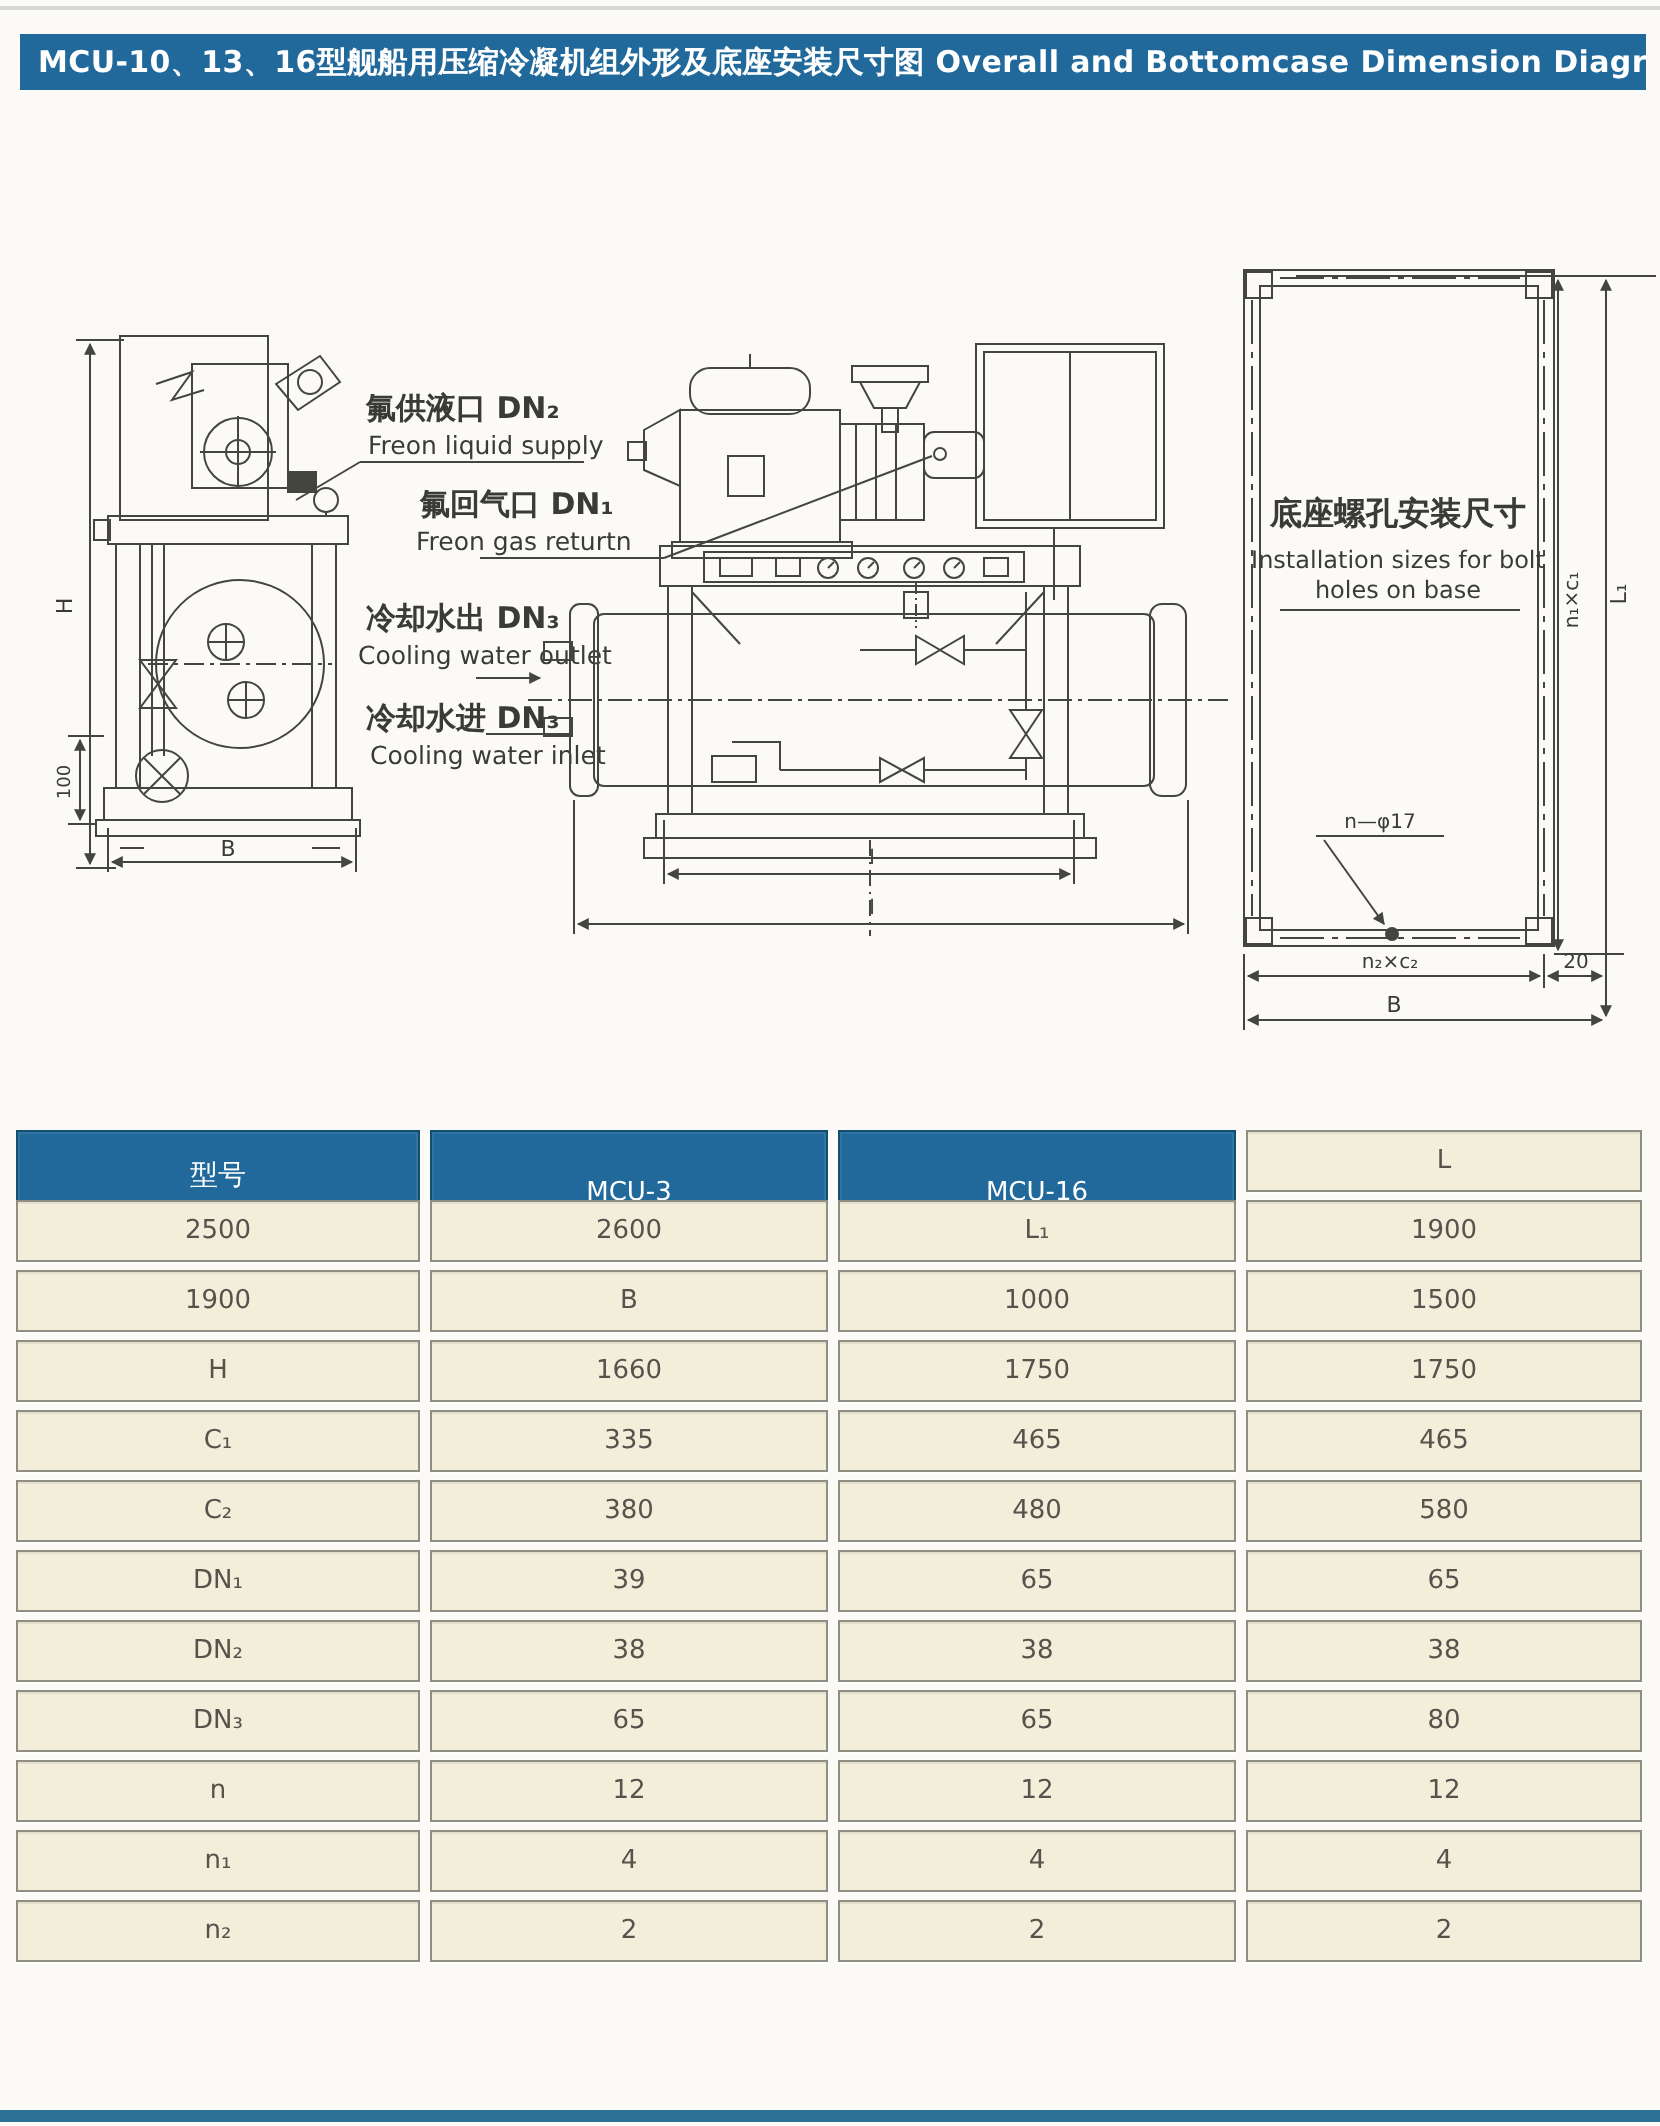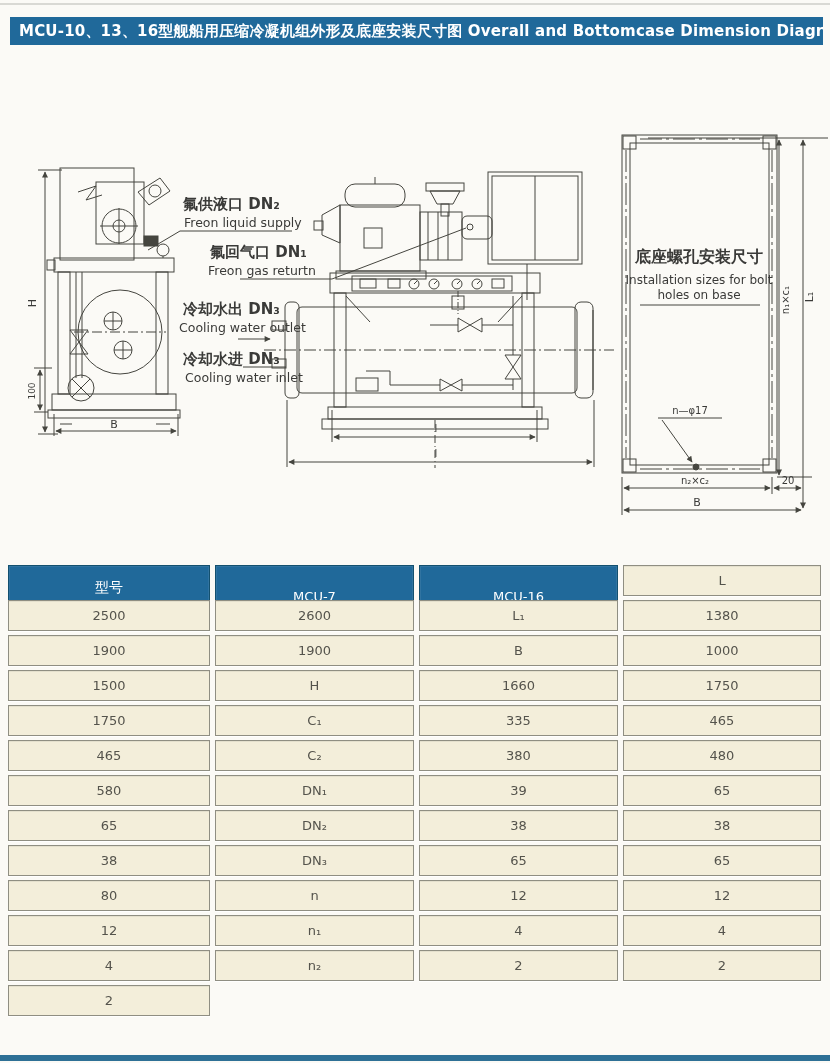--- a/index.html
+++ b/index.html
@@ -234,29 +234,28 @@
     <text x="697" y="506" font-size="11" text-anchor="middle">B</text>
     <text x="789" y="300" font-size="10" text-anchor="middle" transform="rotate(-90 789 300)">n₁×c₁</text>
     <text x="813" y="297" font-size="11" text-anchor="middle" transform="rotate(-90 813 297)">L₁</text>
   </svg>
 
   <div class="spec-table">
     <div class="th">
       <div class="zh">型号</div>
       <div class="en">Model</div>
     </div>
-    <div class="th">MCU-7</div>
+    <div class="th">MCU-3</div>
     <div class="th">MCU-16</div>
 
     <div class="td">L</div>
     <div class="td">2500</div>
     <div class="td">2600</div>
 
     <div class="td">L₁</div>
-    <div class="td">1380</div>
     <div class="td">1900</div>
     <div class="td">1900</div>
 
     <div class="td">B</div>
     <div class="td">1000</div>
     <div class="td">1500</div>
 
     <div class="td">H</div>
     <div class="td">1660</div>
     <div class="td">1750</div>

